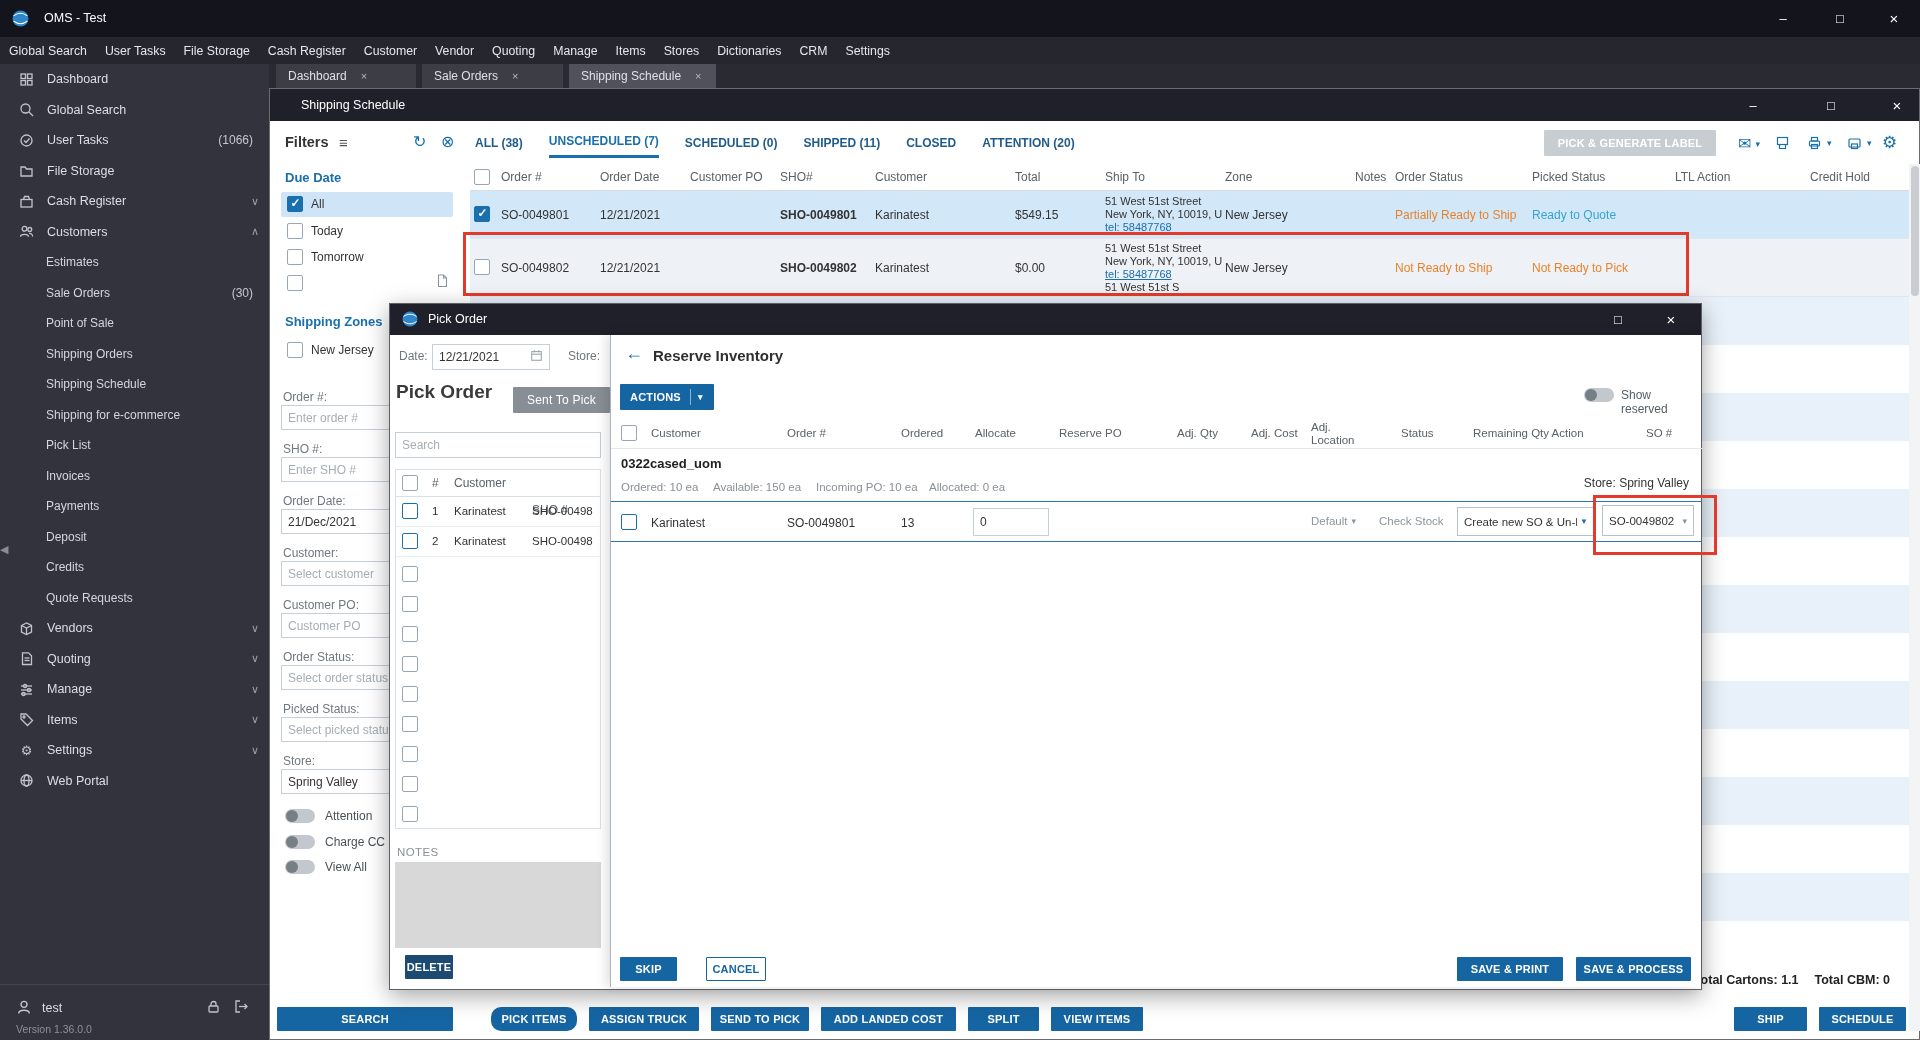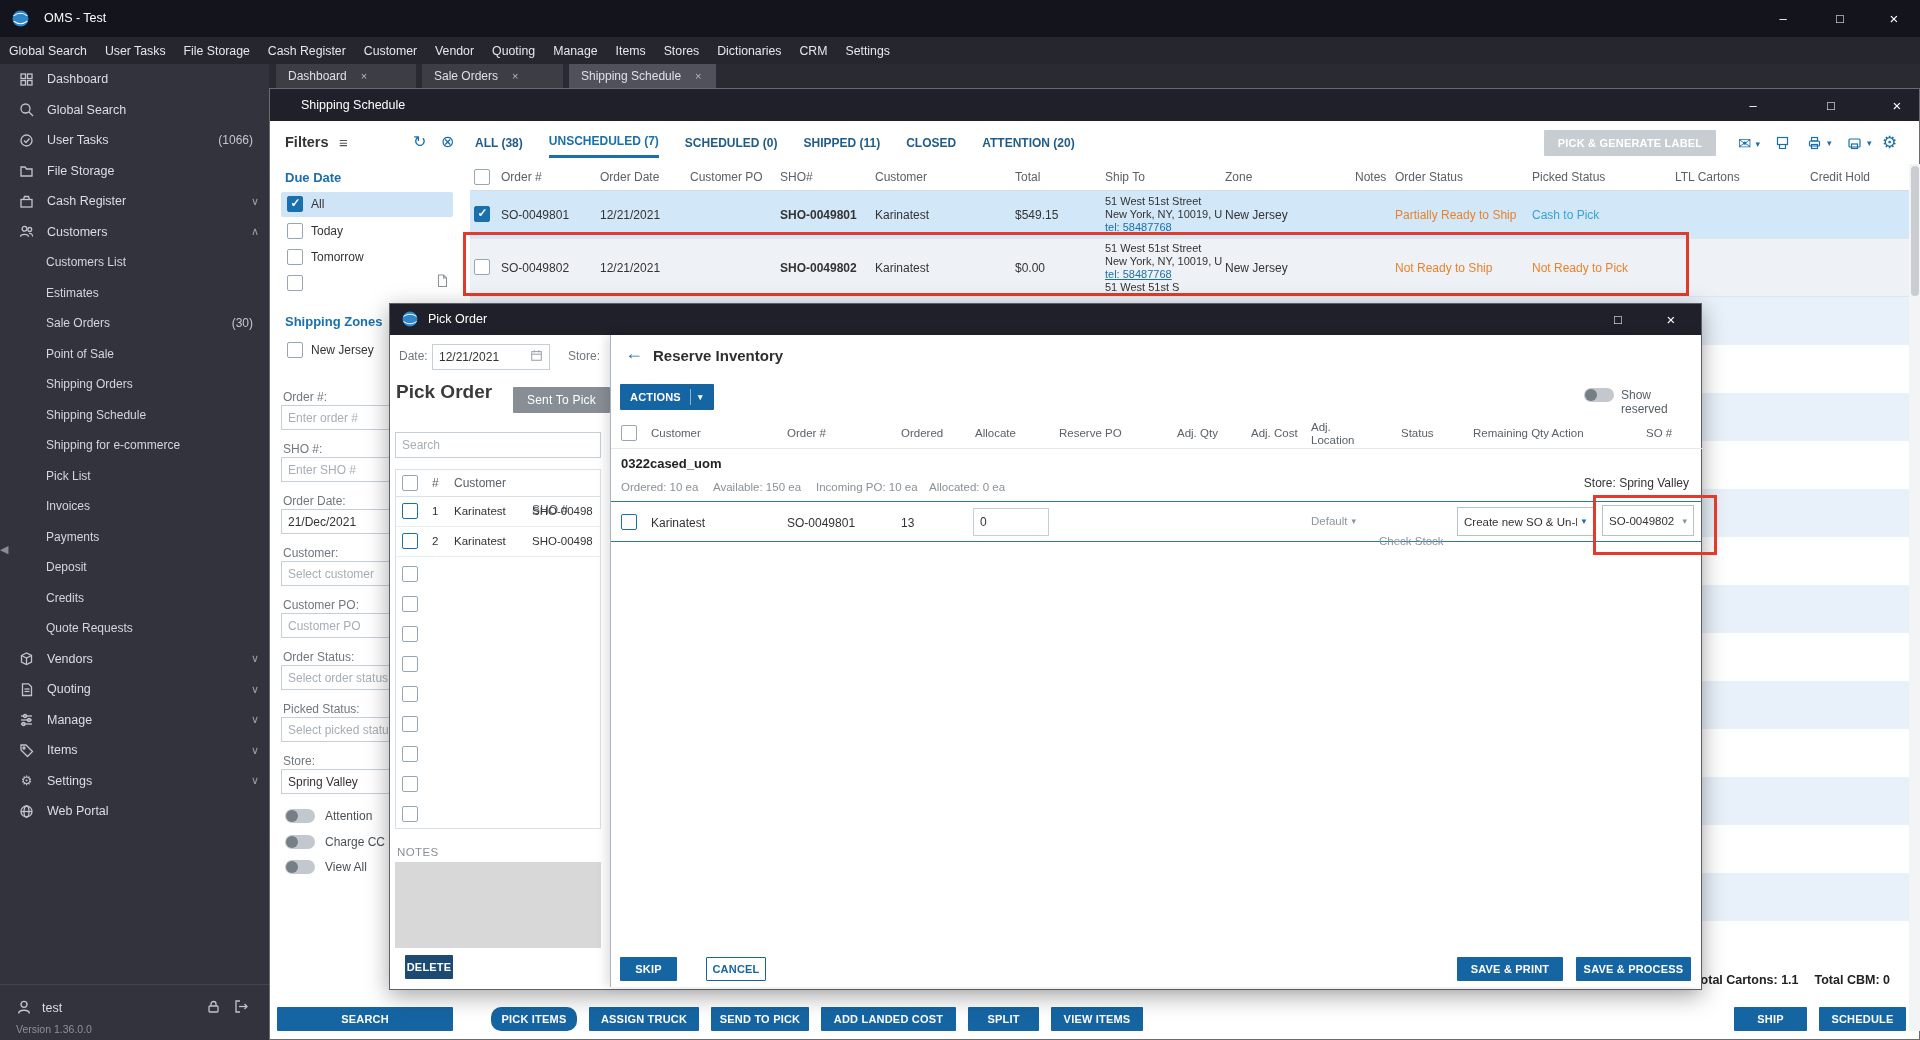--- a/index.html
+++ b/index.html
@@ -136,23 +136,20 @@
             <circle cx="5.5" cy="4.8" r="2.4"></circle>
             <path d="M1.5 12.8 c0-3.2 8-3.2 8 0"></path>
             <circle cx="10.8" cy="5.4" r="1.9"></circle>
             <path d="M10 9.4 c2.3-.4 3.6 1.2 3.6 3.2"></path>
           </svg>
         </span>
       <span>Customers</span>
       <span class="chev">∧</span>
     </div>
     <div class="srow ssub">
-        <span>Customers List</span>
-      </div>
-    <div class="srow ssub">
         <span>Estimates</span>
       </div>
     <div class="srow ssub">
       <span>Sale Orders</span>
       <span class="badge">(30)</span>
     </div>
     <div class="srow ssub">
         <span>Point of Sale</span>
       </div>
     <div class="srow ssub">
@@ -450,37 +447,37 @@
         <span class="hdrcell" style="left:130px;top:6px;">Order Date</span>
         <span class="hdrcell" style="left:220px;top:6px;">Customer PO</span>
         <span class="hdrcell" style="left:310px;top:6px;">SHO#</span>
         <span class="hdrcell" style="left:405px;top:6px;">Customer</span>
         <span class="hdrcell" style="left:545px;top:6px;">Total</span>
         <span class="hdrcell" style="left:635px;top:6px;">Ship To</span>
         <span class="hdrcell" style="left:755px;top:6px;">Zone</span>
         <span class="hdrcell" style="left:885px;top:6px;">Notes</span>
         <span class="hdrcell" style="left:925px;top:6px;">Order Status</span>
         <span class="hdrcell" style="left:1062px;top:6px;">Picked Status</span>
-        <span class="hdrcell" style="left:1205px;top:6px;">LTL Cartons</span>
+        <span class="hdrcell" style="left:1205px;top:6px;">LTL Action</span>
         <span class="hdrcell" style="left:1340px;top:6px;">Credit Hold</span>
       </div>
 
       <div class="a" style="left:200px;top:70px;width:1439px;height:48px;background:#d2e7f8;border-bottom:1px solid #dfe6ec;overflow:hidden;">
         <span class="cb checked" style="left:4px;top:15px;"></span>
         <span class="rowtext link" style="left:31px;top:17px;">SO-0049801</span>
         <span class="rowtext" style="left:130px;top:17px;">12/21/2021</span>
         <span class="rowtext link" style="left:310px;top:17px;font-weight:700;">SHO-0049801</span>
         <span class="rowtext" style="left:405px;top:17px;">Karinatest</span>
         <span class="rowtext" style="left:545px;top:17px;">$549.15</span>
         <span class="rowtext" style="left:635px;top:4px;font-size:11px;">51 West 51st Street</span>
         <span class="rowtext" style="left:635px;top:17px;font-size:11px;">New York, NY, 10019, U</span>
         <span class="rowtext" style="left:635px;top:30px;font-size:11px;text-decoration:underline;color:#1a6fad;">tel: 58487768</span>
         <span class="rowtext" style="left:755px;top:17px;">New Jersey</span>
         <span class="rowtext" style="left:925px;top:17px;color:#e8832c;">Partially Ready to Ship</span>
-        <span class="rowtext" style="left:1062px;top:17px;color:#35a3d7;">Cash to Pick</span>
+        <span class="rowtext" style="left:1062px;top:17px;color:#35a3d7;">Ready to Quote</span>
       </div>
 
       <div class="a" style="left:200px;top:118px;width:1439px;height:58px;background:#eef2f7;border-bottom:1px solid #dfe6ec;overflow:hidden;">
         <span class="cb" style="left:4px;top:20px;"></span>
         <span class="rowtext link" style="left:31px;top:22px;">SO-0049802</span>
         <span class="rowtext" style="left:130px;top:22px;">12/21/2021</span>
         <span class="rowtext link" style="left:310px;top:22px;font-weight:700;">SHO-0049802</span>
         <span class="rowtext" style="left:405px;top:22px;">Karinatest</span>
         <span class="rowtext" style="left:545px;top:22px;">$0.00</span>
         <span class="rowtext" style="left:635px;top:3px;font-size:11px;">51 West 51st Street</span>
@@ -644,21 +641,21 @@
           <span class="rowtext" style="left:40px;top:14px;">Karinatest</span>
           <span class="rowtext link" style="left:176px;top:14px;">SO-0049801</span>
           <span class="rowtext" style="left:290px;top:14px;">13</span>
           <div class="input" style="left:362px;top:6px;width:76px;height:28px;">
               <span>0</span>
             </div>
           <div class="a flex" style="left:700px;top:13px;color:#8b959e;font-size:11.5px;">
             <span>Default</span>
             <span class="caret">▾</span>
           </div>
-          <span class="a" style="left:768px;top:13px;color:#8b959e;font-size:11.5px;margin-top:20px;">Check Stock</span>
+          <span class="a" style="left:768px;top:13px;color:#8b959e;font-size:11.5px;">Check Stock</span>
           <div class="dd" style="left:846px;top:5px;width:138px;height:29px;">
             <span style="overflow:hidden;white-space:nowrap;">Create new SO &amp; Un-Re</span>
             <span style="color:#1a6fad;font-size:8px;margin-left:3px;">▼</span>
           </div>
           <div class="dd" style="left:991px;top:3px;width:92px;height:31px;">
             <span>SO-0049802</span>
             <span class="caret">▾</span>
           </div>
         </div>
 

